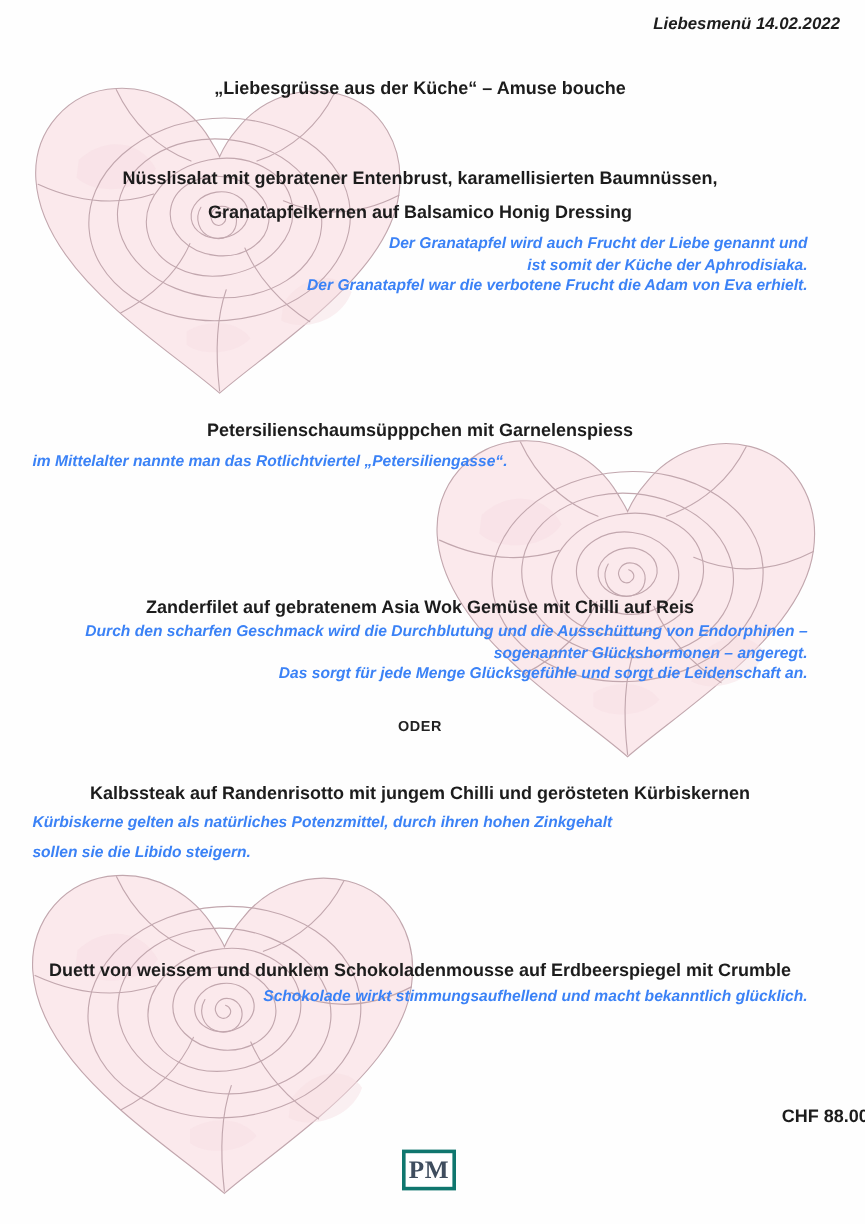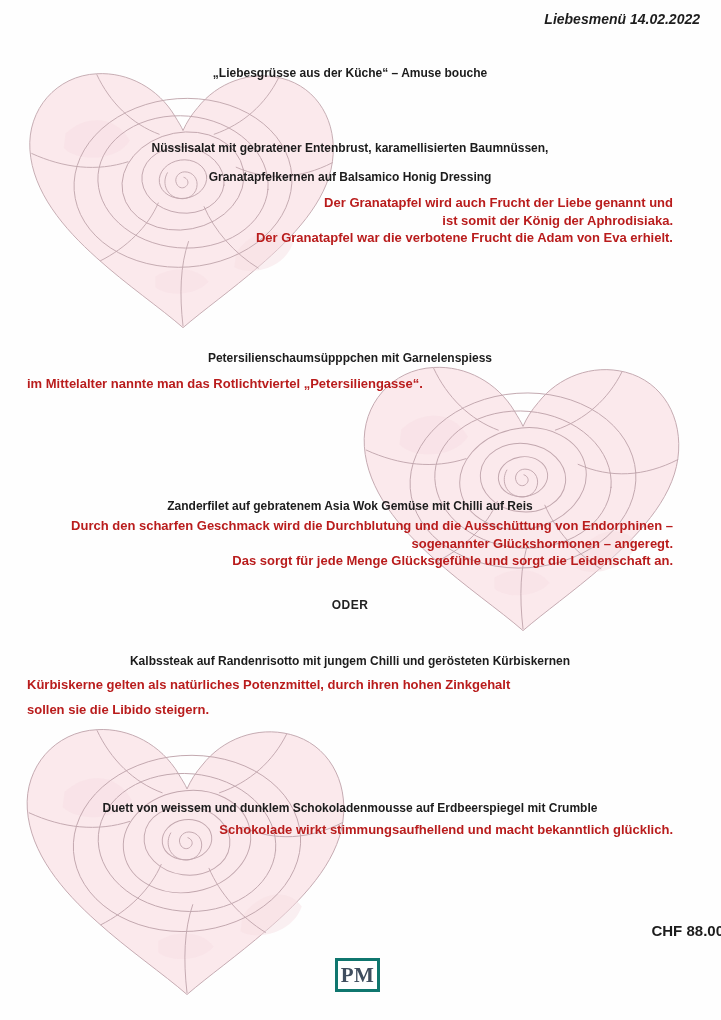--- a/index.html
+++ b/index.html
@@ -30,37 +30,38 @@
     left: 0; top: 11px; width: 700px;
     text-align: right;
     font-size: 14px;
     font-weight: bold;
     font-style: italic;
     color: #1d1d1d;
   }
   .course-name {
     left: 0; width: 700px;
     text-align: center;
-    font-size: 12px;
+    font-size: 15px;
     font-weight: bold;
     color: #1c1c1c;
     white-space: nowrap;
     line-height: 29px;
   }
   .amuse-name   { top: 59px;  }
   .starter-name { top: 134px; }
   .soup-name    { top: 344px; }
   .fish-name    { top: 492px; }
   .meat-name    { top: 647px; }
   .dessert-name { top: 794px; }
 
   .desc {
     font-size: 13px;
     font-weight: 600;
-    color: #b91c1c;
+    font-style: italic;
+    color: #3b82f6;
     white-space: nowrap;
   }
   .desc-right { right: 48px; text-align: right; line-height: 17.5px; }
   .desc-left  { left: 27px;  text-align: left;  line-height: 25px;   }
 
   .starter-desc { top: 194px; }
   .soup-desc    { top: 371px; }
   .fish-desc    { top: 517px; }
   .meat-desc    { top: 672px; }
   .dessert-desc { top: 821px; }
@@ -146,21 +147,21 @@
   <div class="txt title">Liebesmenü 14.02.2022</div>
 
   <div class="txt course-name amuse-name">„Liebesgrüsse aus der Küche“ – Amuse bouche</div>
 
   <div class="txt course-name starter-name">
     <div>Nüsslisalat mit gebratener Entenbrust, karamellisierten Baumnüssen,</div>
     <div>Granatapfelkernen auf Balsamico Honig Dressing</div>
   </div>
   <div class="txt desc desc-right starter-desc">
     <div>Der Granatapfel wird auch Frucht der Liebe genannt und</div>
-    <div>ist somit der König der Aphrodisiaka.</div>
+    <div>ist somit der Küche der Aphrodisiaka.</div>
     <div>Der Granatapfel war die verbotene Frucht die Adam von Eva erhielt.</div>
   </div>
 
   <div class="txt course-name soup-name">Petersilienschaumsüpppchen mit Garnelenspiess</div>
   <div class="txt desc desc-left soup-desc">
     <div>im Mittelalter nannte man das Rotlichtviertel „Petersiliengasse“.</div>
   </div>
 
   <div class="txt course-name fish-name">Zanderfilet auf gebratenem Asia Wok Gemüse mit Chilli auf Reis</div>
   <div class="txt desc desc-right fish-desc">

